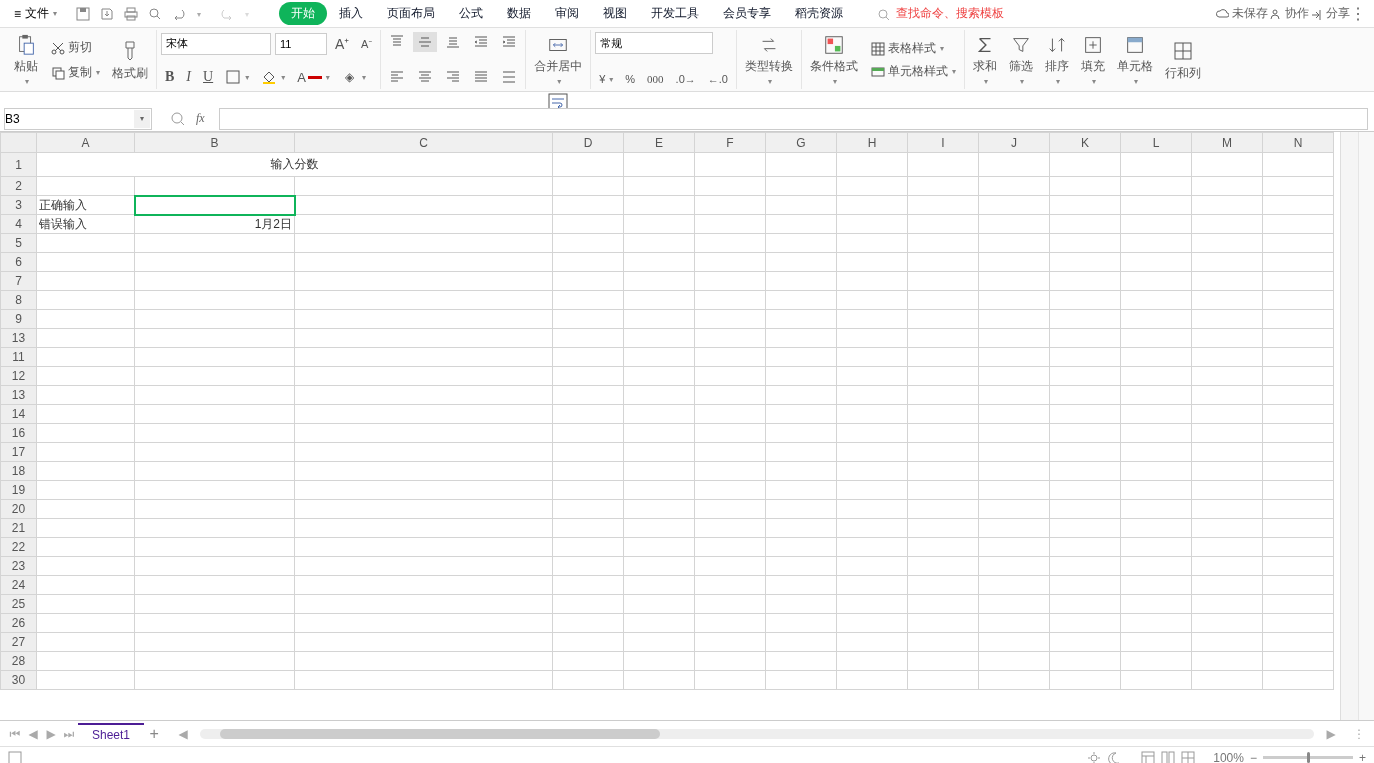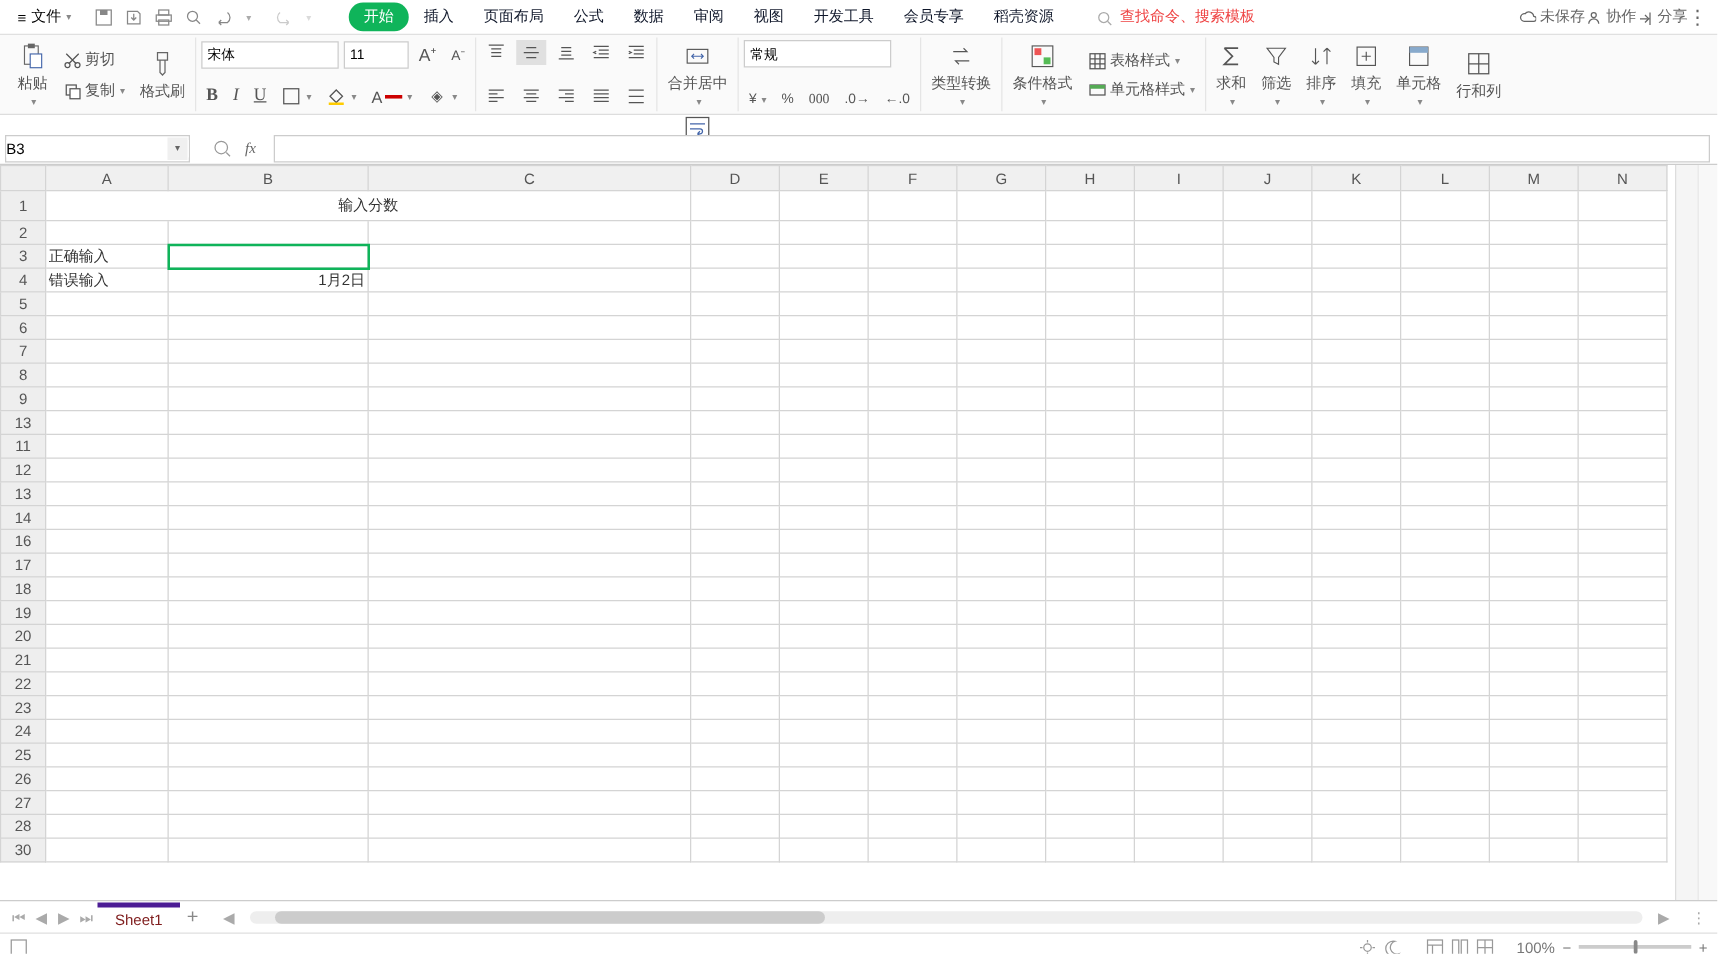--- a/index.html
+++ b/index.html
@@ -55,21 +55,21 @@
 .selected-cell { outline: 2px solid #0fb45a; outline-offset: -1px; }
 th.active-row { background: #d7e8d7; }
 th.active-col { background: #d7e8d7; }
 .vscroll { width: 18px; background: #f5f5f5; border-left: 1px solid #ddd; }
 .rpanel { width: 16px; background: #f8f8f8; border-left: 1px solid #e5e5e5; }
 
 
 .sheettabs { height: 26px; display: flex; align-items: center; border-top: 1px solid #ccc; padding: 0 6px; }
 .sheettabs .navbtn { width: 18px; text-align: center; color: #aaa; cursor: pointer; }
 .sheettabs .tabitem { padding: 3px 14px; border-top: 2px solid transparent; cursor: pointer; color: #444; }
-.sheettabs .tabitem.active { color: #7f1d1d; border-top: 4px solid #4c1d95; }
+.sheettabs .tabitem.active { color: #4c1d95; border-top: 2px solid #4c1d95; }
 .sheettabs .addtab { width: 20px; text-align: center; color: #888; cursor: pointer; font-size: 16px; }
 .sheettabs .hscroll { flex: 1; margin: 0 10px; display: flex; align-items: center; }
 .sheettabs .htrack { flex: 1; height: 10px; background: #eee; border-radius: 5px; position: relative; margin: 0 8px; }
 .sheettabs .hthumb { position: absolute; left: 20px; width: 440px; height: 10px; background: #ccc; border-radius: 5px; }
 
 
 .statusbar { height: 22px; display: flex; align-items: center; border-top: 1px solid #e0e0e0; padding: 0 8px; gap: 14px; color: #777; font-size: 11px;}
 .statusbar .sicon { width: 14px; height: 14px; cursor: pointer; }
 .statusbar .zoom { margin-left: auto; display: flex; align-items: center; gap: 6px; }
 .statusbar .zslider { width: 90px; height: 3px; background: #ccc; position: relative; }

